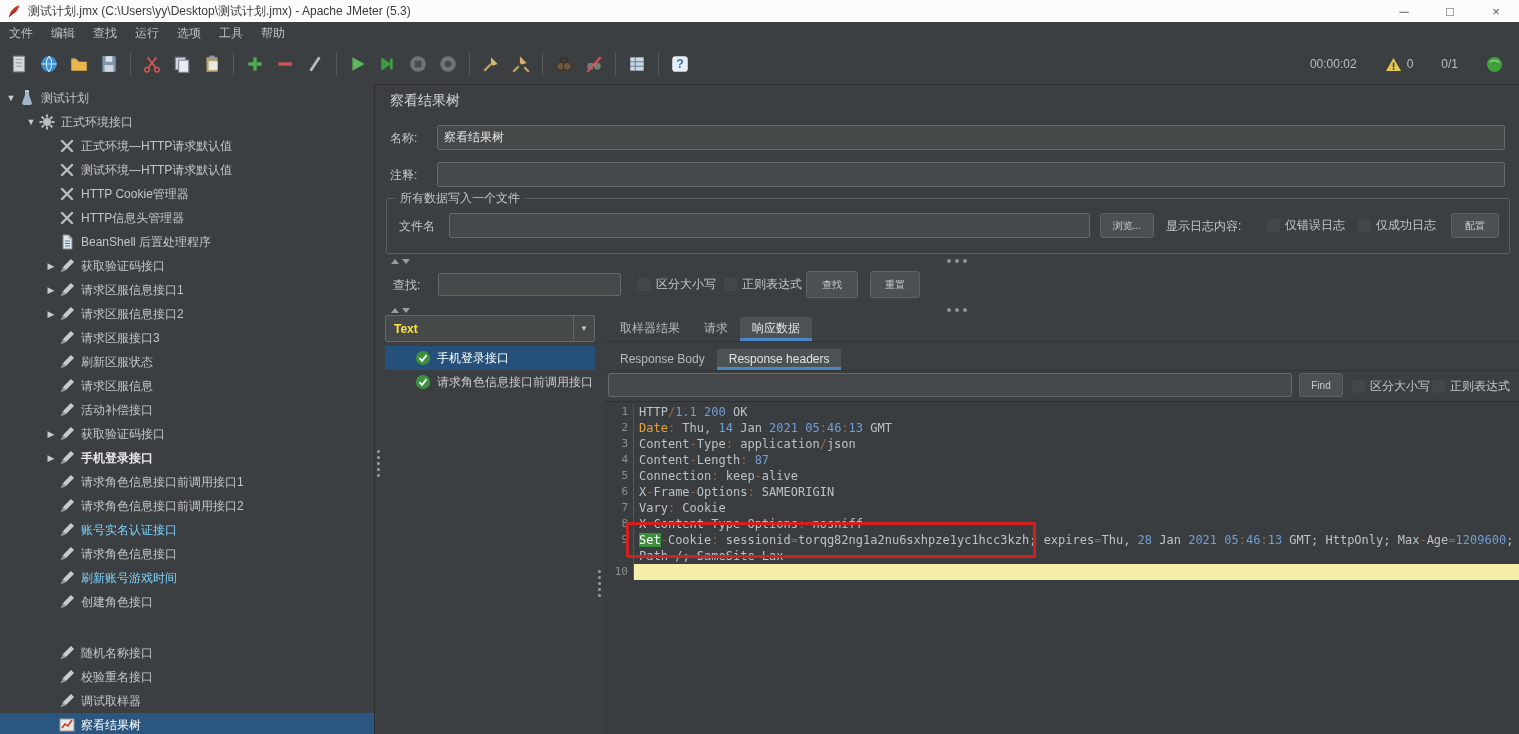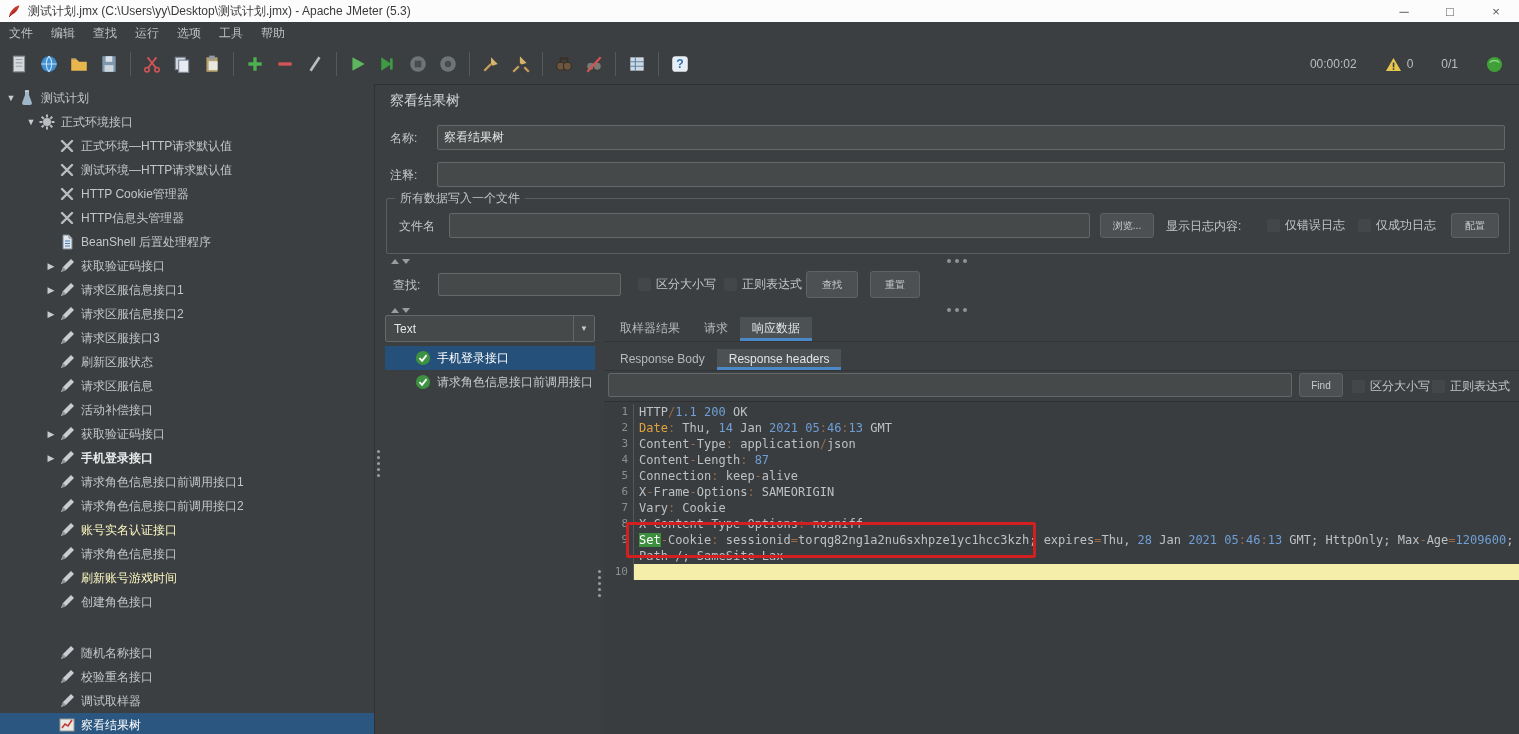--- a/index.html
+++ b/index.html
@@ -29,21 +29,21 @@
   .warn-wrap{display:inline-flex;align-items:center;gap:5px;}
 
   
   .tree-panel{position:absolute;left:0;top:84px;width:374px;bottom:0;background:#3c3f41;
               border-right:1px solid #2e3032;overflow:hidden;padding-top:2px;}
   .tree-row{height:24px;display:flex;align-items:center;white-space:nowrap;color:#c3c6c8;}
   .tree-row.selected{background:#2a5680;color:#ffffff;}
   .tree-arrow{flex:0 0 14px;text-align:center;font-size:9px;color:#c8cbcd;}
   .tree-icon{flex:0 0 18px;width:18px;height:18px;margin-right:5px;display:inline-flex;}
   .tree-label{overflow:hidden;text-overflow:ellipsis;}
-  .tree-label.dim{color:#fef9c3;}
+  .tree-label.dim{color:#7dd3fc;}
   .tree-label.bold{font-weight:bold;color:#e9ebec;}
 
   
   .content{position:absolute;left:375px;top:84px;right:0;bottom:0;}
   .panel-title{position:absolute;left:15px;top:8px;font-size:14px;color:#d3d6d8;}
   .lbl{color:#c3c6c8;}
   .inp{background:#45494a;border:1px solid #646868;border-radius:2px;color:#e2e4e6;
        padding:0 6px;font-size:12px;font-family:inherit;box-sizing:border-box;}
   .btn{background:#4c5052;border:1px solid #5e6264;border-radius:3px;color:#c8cbcd;
        font-size:10px;font-family:inherit;display:inline-flex;align-items:center;justify-content:center;box-sizing:border-box;}
@@ -78,21 +78,21 @@
   .f-lbl{position:absolute;left:18px;top:193px;}
   .f-inp{position:absolute;left:63px;top:189px;width:183px;height:23px;}
   .f-case{position:absolute;left:263px;top:192px;}
   .f-regex{position:absolute;left:349px;top:192px;}
   .f-find{position:absolute;left:431px;top:187px;width:52px;height:27px;}
   .f-reset{position:absolute;left:495px;top:187px;width:50px;height:27px;}
 
   
   .results-left{position:absolute;left:10px;top:231px;width:210px;bottom:0;}
   .dd{background:#45494a;border:1px solid #646868;border-radius:2px;height:25px;display:flex;align-items:center;}
-  .dd-val{flex:1;padding-left:8px;color:#e5e5e5;}
+  .dd-val{flex:1;padding-left:8px;color:#fde047;font-weight:bold;}
   .dd-btn{width:20px;align-self:stretch;border-left:1px solid #646868;display:flex;align-items:center;justify-content:center;font-size:8px;color:#c8cbcd;}
   .sample-row{height:24px;display:flex;align-items:center;padding-left:30px;color:#c7cacc;white-space:nowrap;}
   .sample-row.selected{background:#24507a;color:#ffffff;}
   .sample-icon{width:16px;height:16px;margin-right:6px;flex:0 0 16px;display:inline-flex;}
   #samples{margin-top:4px;}
 
   .results-right{position:absolute;left:229px;top:231px;right:0;bottom:0;}
   .tabs{display:flex;align-items:flex-end;padding-left:4px;height:26px;border-bottom:1px solid #323537;}
   .tabs.sub{height:28px;}
   .tab{padding:3px 12px 4px;color:#b6b9bb;}

